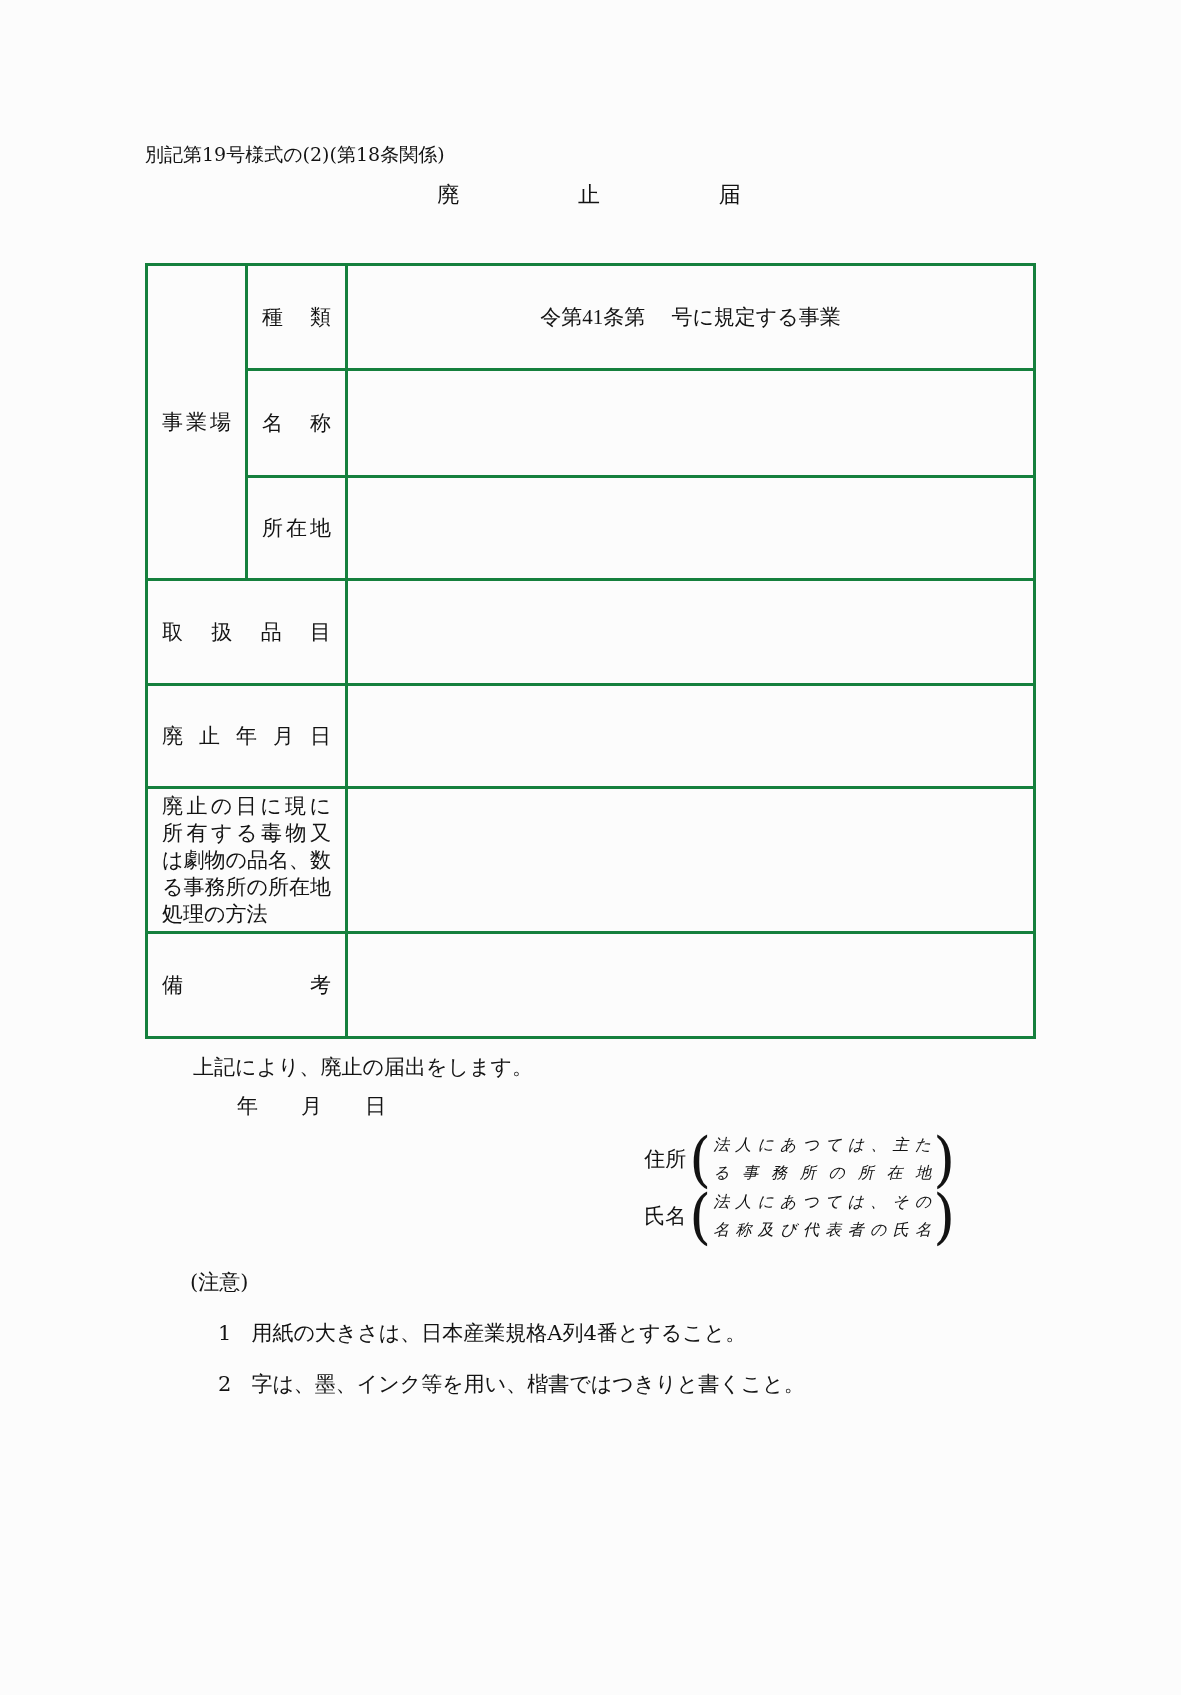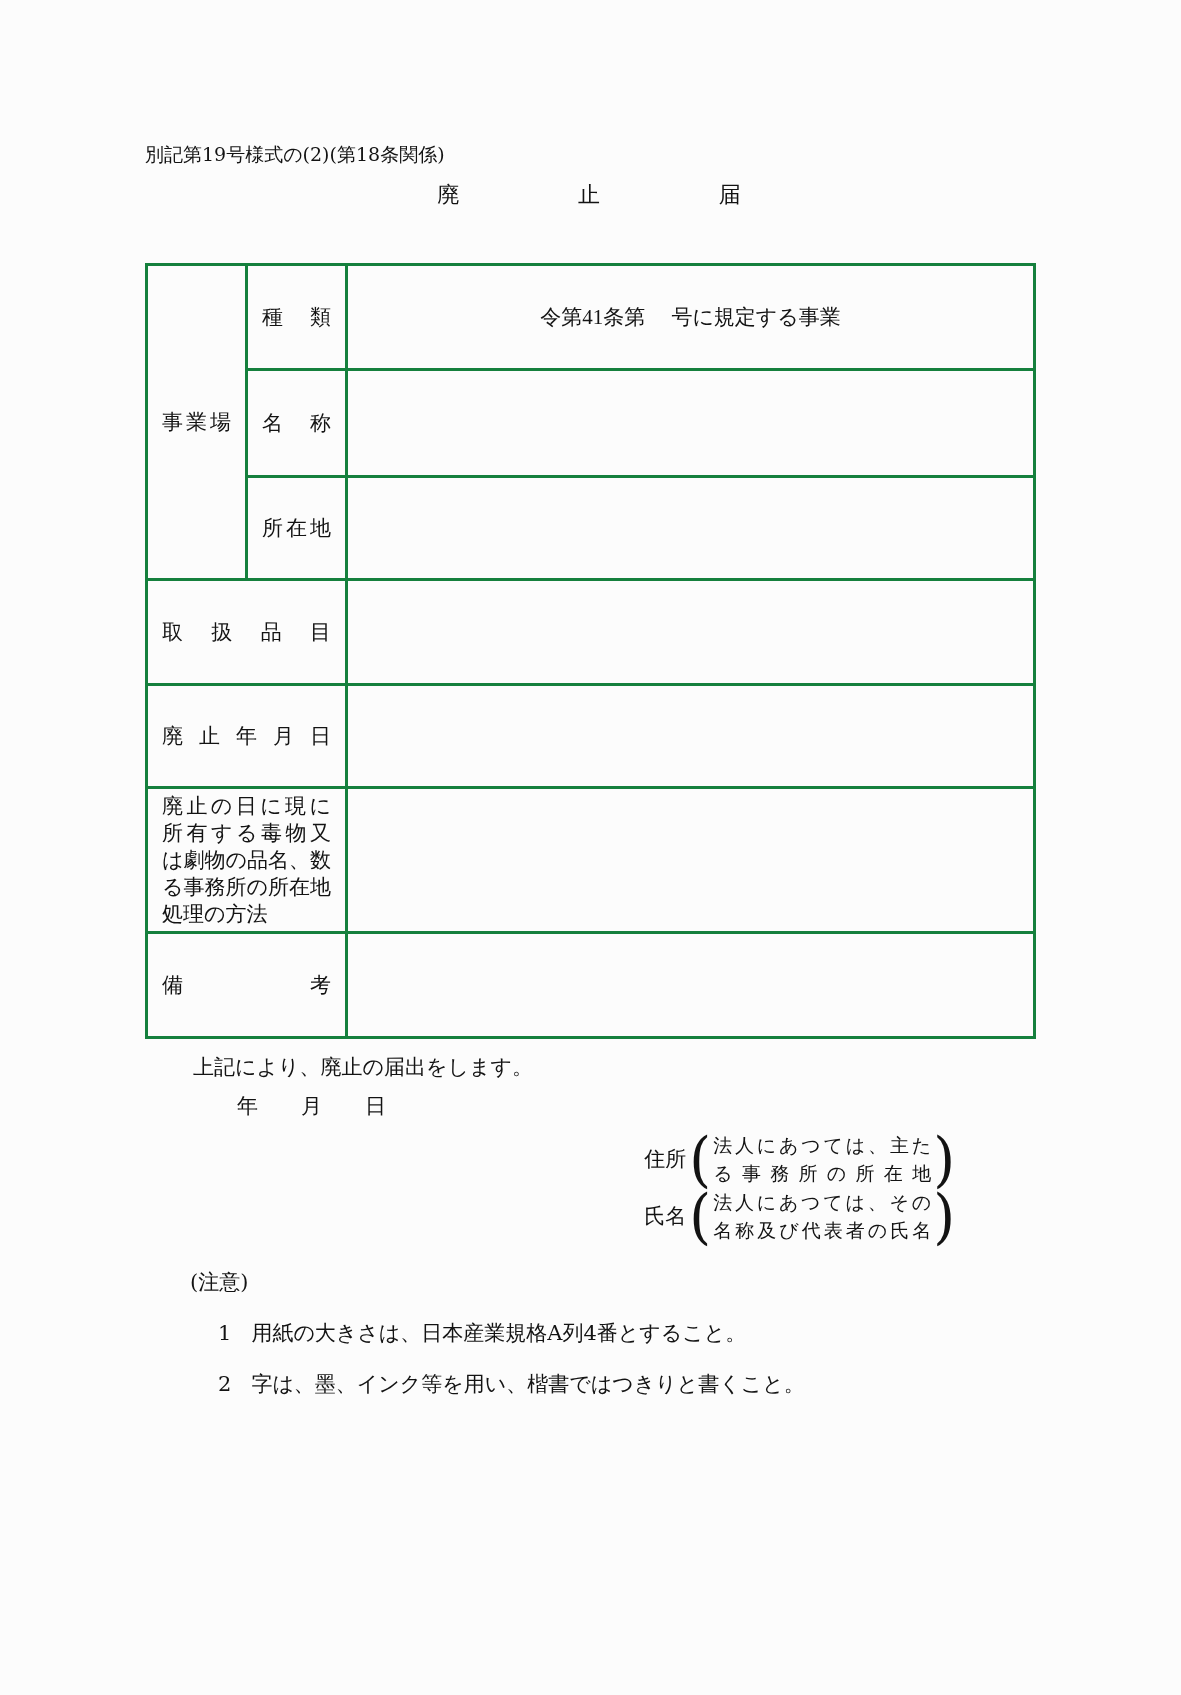--- a/index.html
+++ b/index.html
@@ -77,22 +77,22 @@
   .annot-label { font-size: 21px; margin-right: 3px; white-space: nowrap; }
   .paren {
     font-size: 56px; line-height: 57px;
     transform: scaleY(1.08);
     font-weight: normal;
   }
   .paren.open { margin-right: 2px; }
   .paren.close { margin-left: 2px; }
   .annot-lines { width: 218px; }
   .annot-lines div {
-    font-size: 19px; line-height: 28px;
-    text-align: justify; text-align-last: justify;
+    font-size: 16px; line-height: 28px;
+    text-align: justify; text-align-last: justify; font-style: italic;
   }
   .addressee {
     margin-top: 2px; margin-left: 48px;
     display: flex; align-items: center;
   }
   .addressee-lines { width: 174px; }
   .addressee-lines div {
     font-size: 21px; line-height: 34px;
     text-align: justify; text-align-last: justify;
   }

